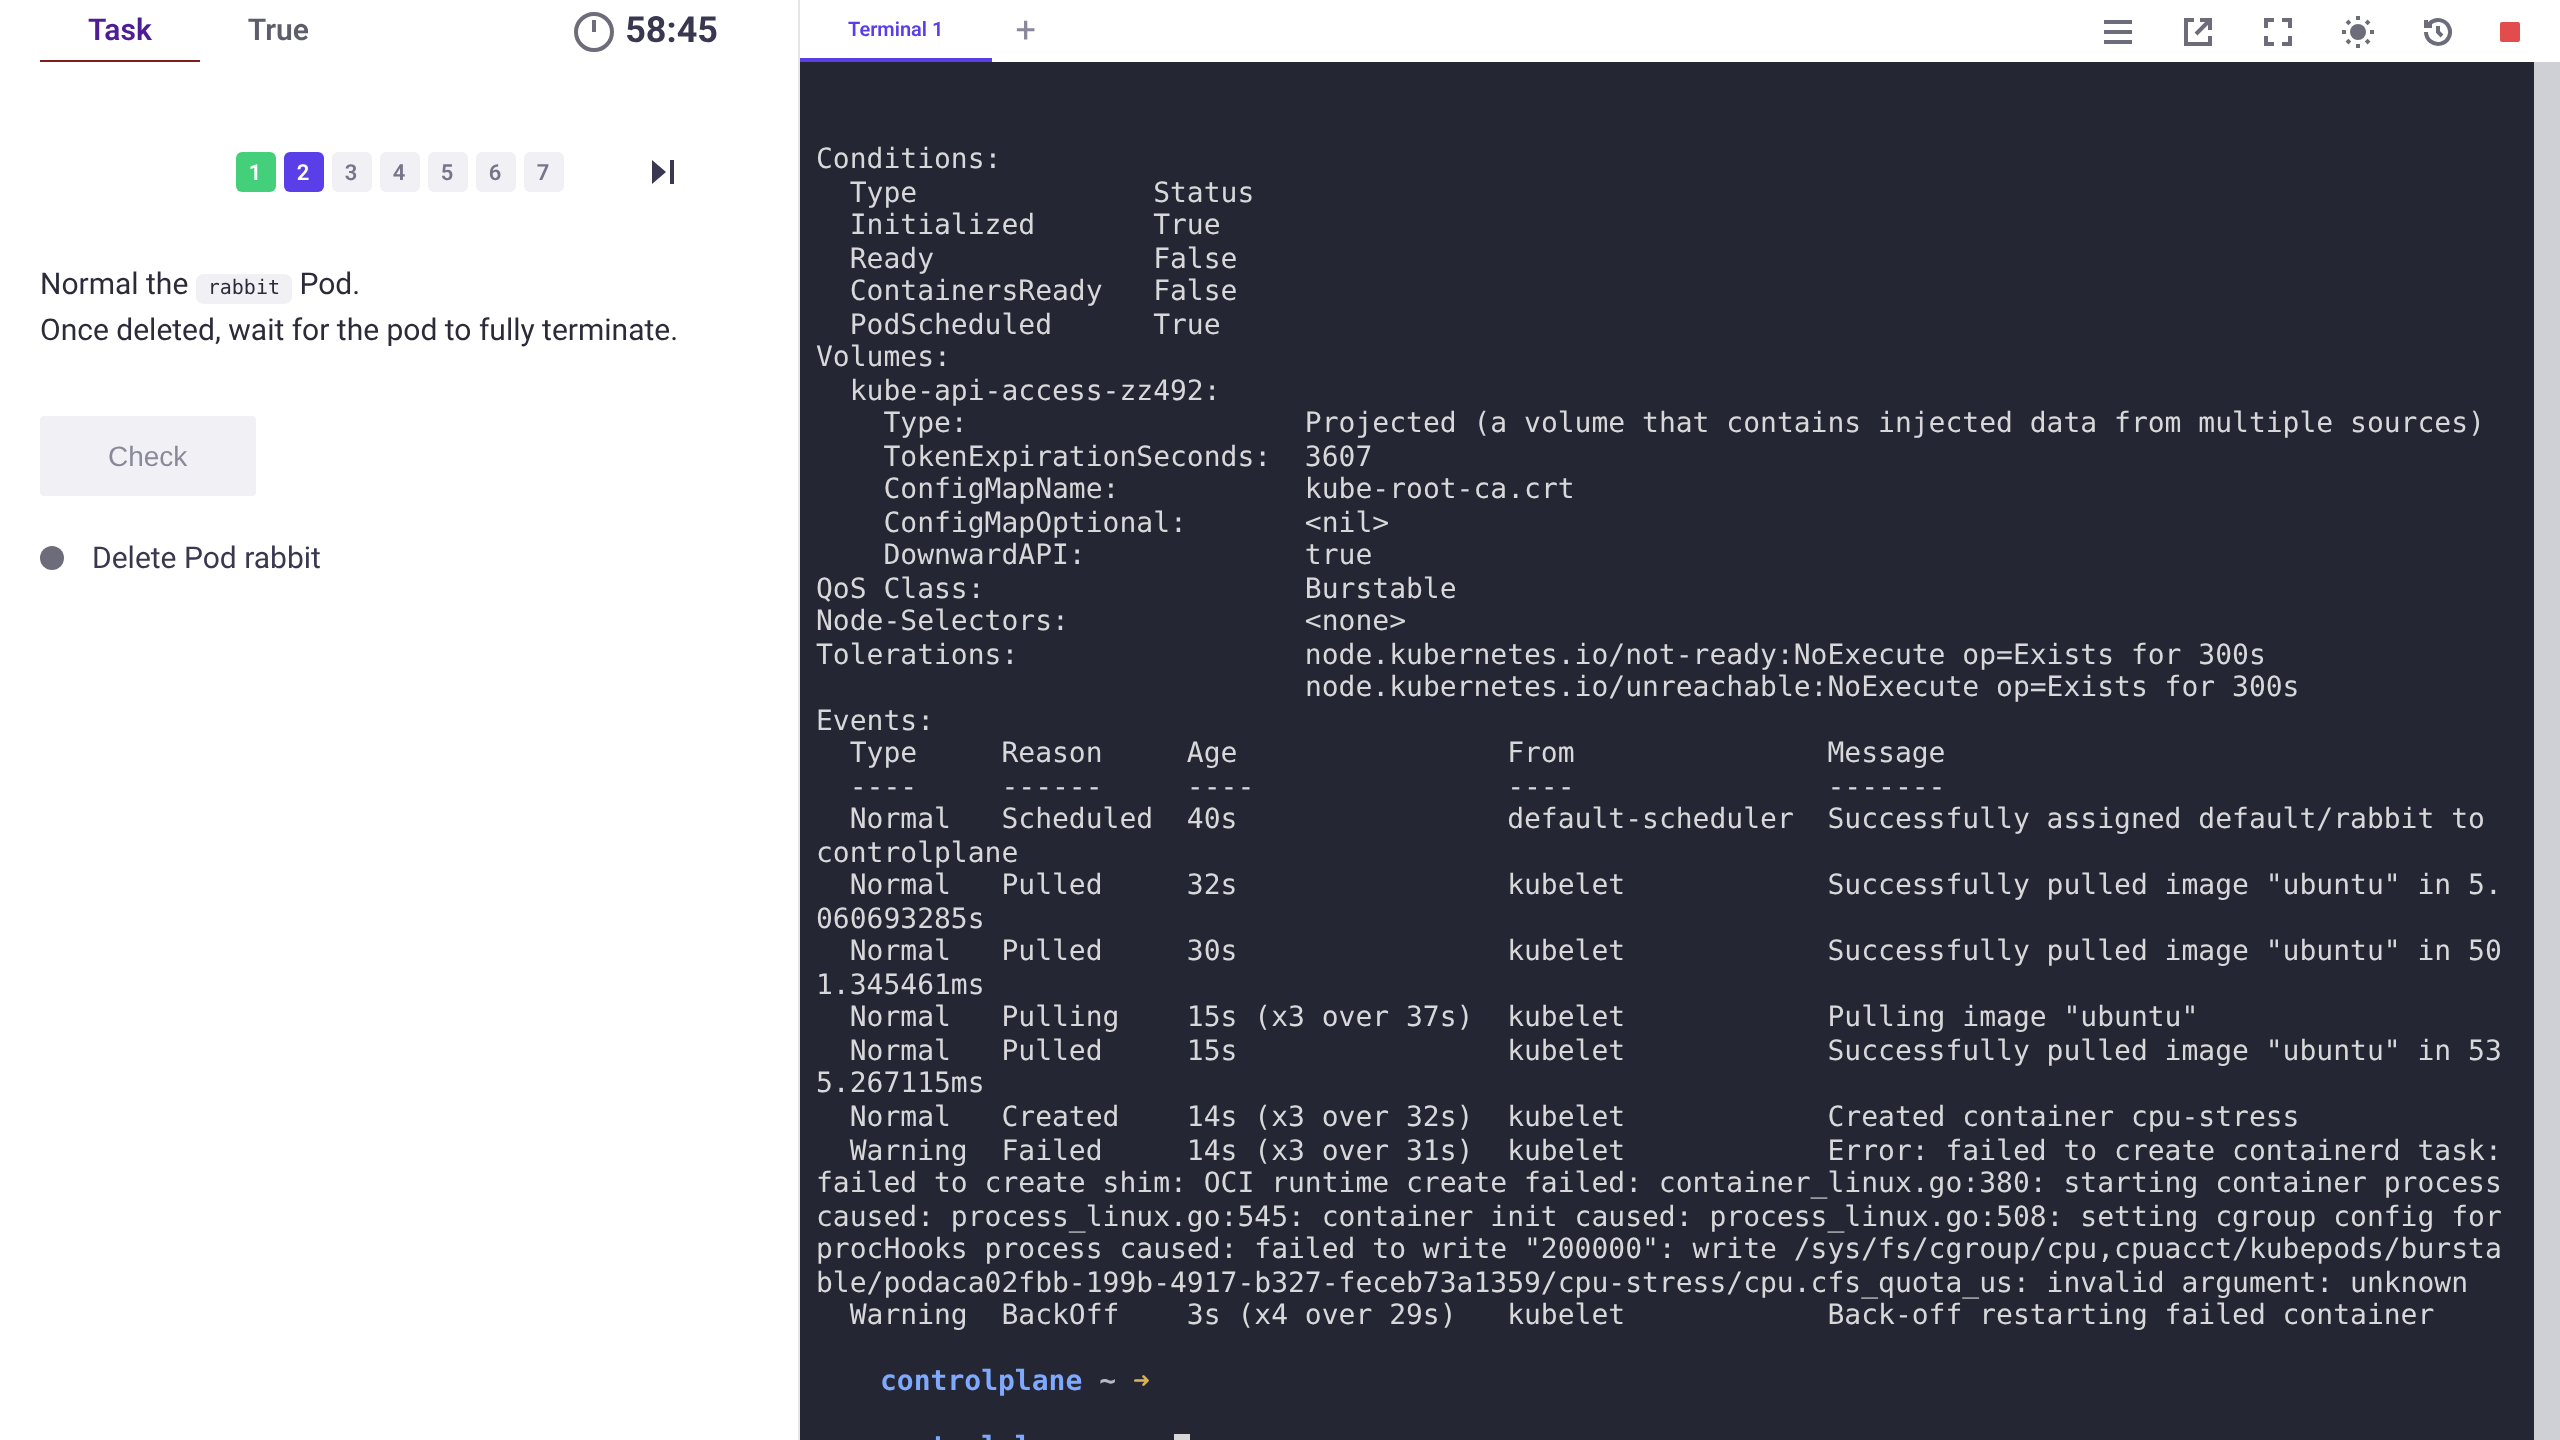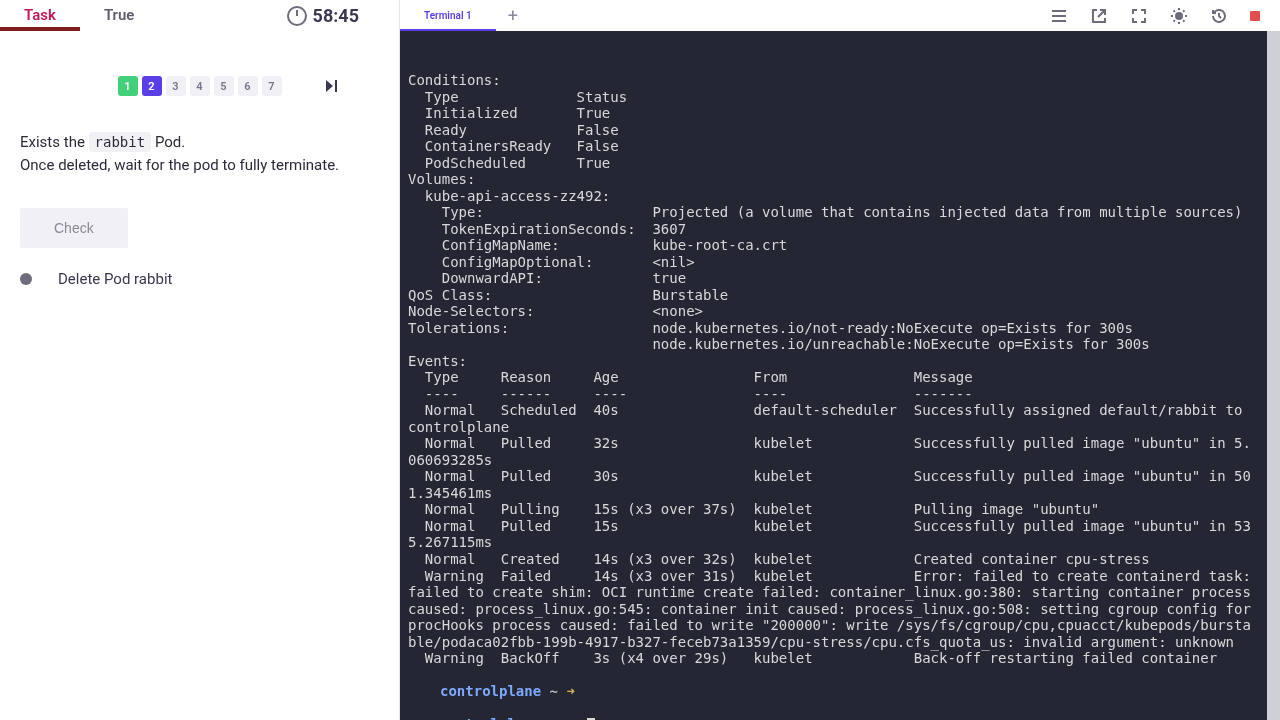--- a/index.html
+++ b/index.html
@@ -28,22 +28,23 @@
   .tab {
     padding: 0 24px;
     height: 31px;
     line-height: 31px;
     font-size: 15px;
     font-weight: 600;
     color: #5e5d6b;
     cursor: pointer;
   }
   .tab.active {
-    color: #be185d;
-    border-bottom: 4px solid #7f1d1d;
+    color: #4c1d95;
+    border-bottom: 1px solid #7f1d1d;
+    margin-left: 20px;
   }
   .timer {
     margin-left: auto;
     display: flex;
     align-items: center;
     gap: 6px;
     padding-right: 40px;
     color: #3a3850;
     font-weight: 700;
     font-size: 18px;
@@ -99,37 +100,37 @@
     font-size: 15px;
     color: #2c2b3a;
     line-height: 1.55;
     margin-bottom: 30px;
   }
   .instructions code {
     background: #f1f0f5;
     padding: 2px 6px;
     border-radius: 4px;
     font-family: ui-monospace, SFMono-Regular, Menlo, monospace;
-    font-size: 14px;
+    font-size: 10px;
   }
   .check-btn {
     background: #f1f0f5;
     color: #8a899a;
     border: none;
     border-radius: 2px;
     padding: 12px 34px;
     font-size: 14px;
     font-weight: 500;
     cursor: pointer;
     margin-bottom: 22px;
   }
   .todo {
     display: flex;
     align-items: center;
-    gap: 26px;
+    gap: 14px;
     font-size: 15px;
     color: #3a3850;
   }
   .todo-dot {
     width: 12px; height: 12px;
     border-radius: 50%;
     background: #6d6c7a;
   }
 
   .right-panel {
@@ -230,21 +231,21 @@
       <div class="step">5</div>
       <div class="step">6</div>
       <div class="step">7</div>
       <span class="skip-end">
         <svg width="16" height="16" viewBox="0 0 16 16" fill="#3a3850">
             <path d="M3 2l7 6-7 6V2zM12 2h2v12h-2V2z"></path>
           </svg>
       </span>
     </div>
     <div class="instructions">
-      <span>Exists the </span><code>rabbit</code><span> Pod.</span><br>
+      <span>Normal the </span><code>rabbit</code><span> Pod.</span><br>
       <span>Once deleted, wait for the pod to fully terminate.</span>
     </div>
     <button class="check-btn">Check</button>
     <div class="todo">
       <span class="todo-dot"></span>
       <span>Delete Pod rabbit</span>
     </div>
   </div>
 </div>
 

